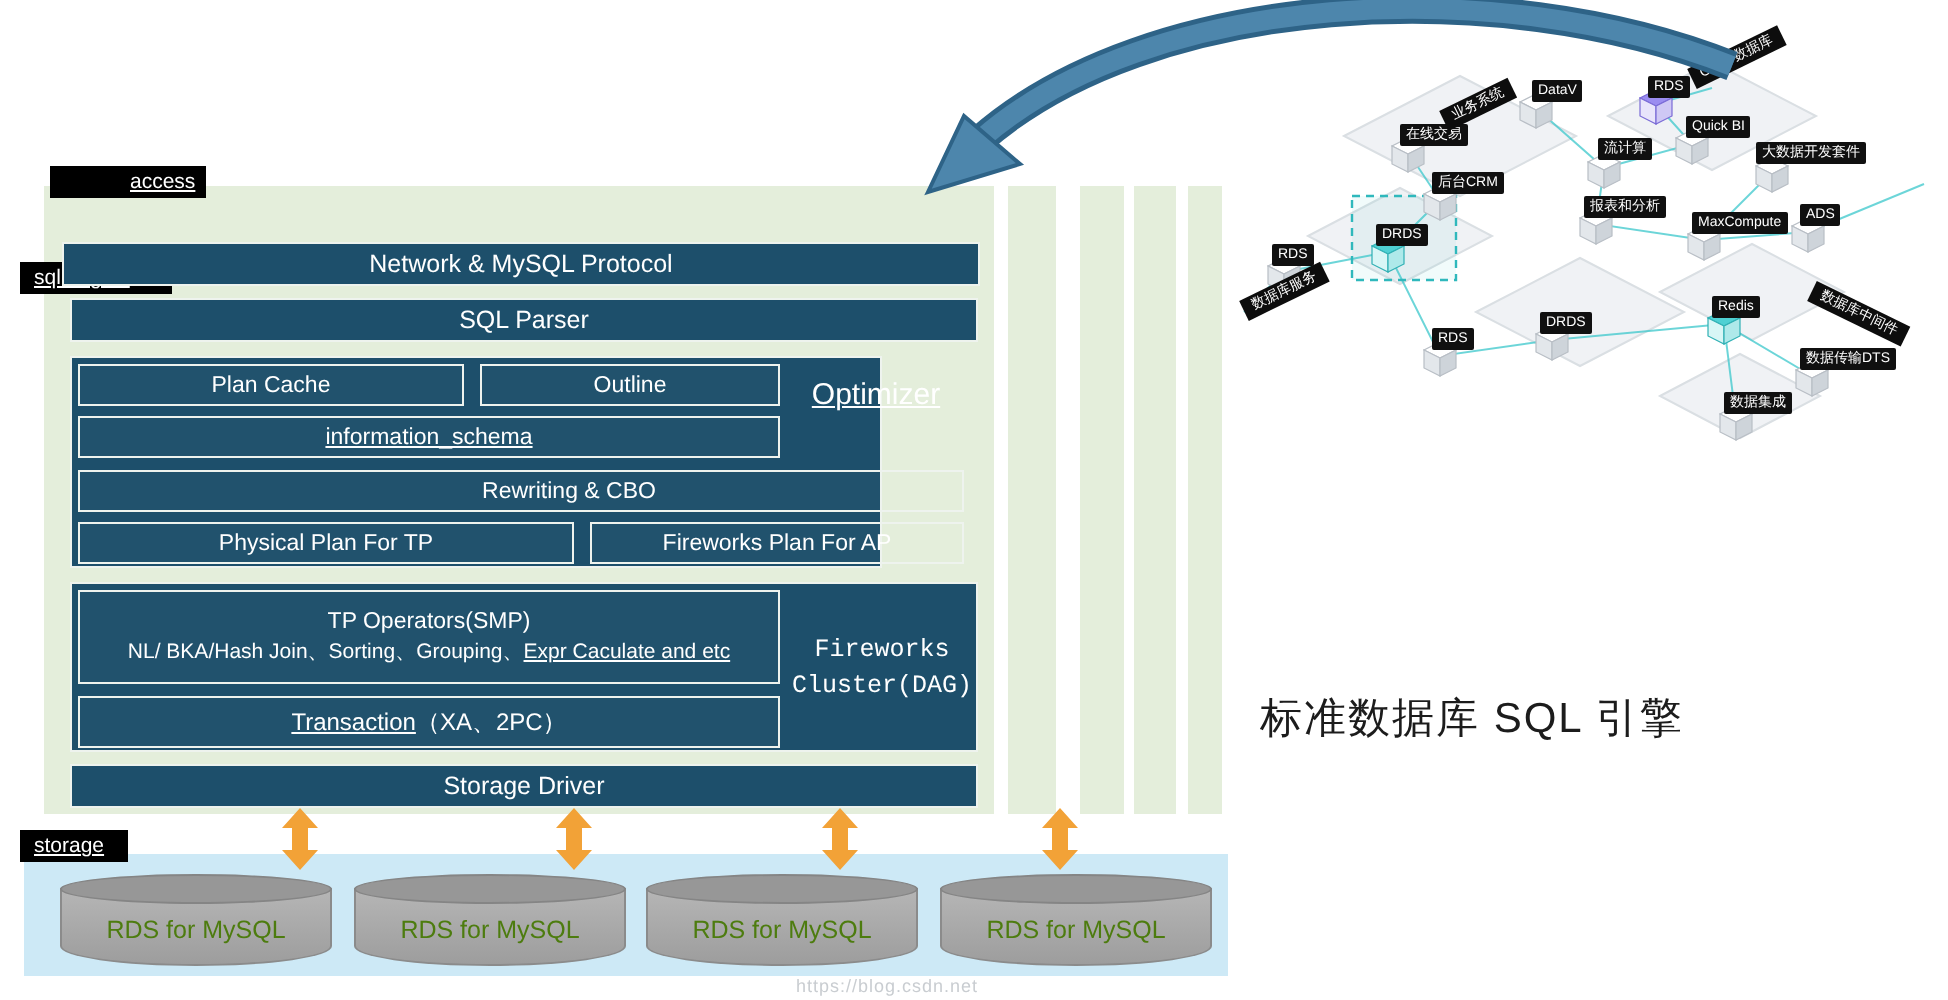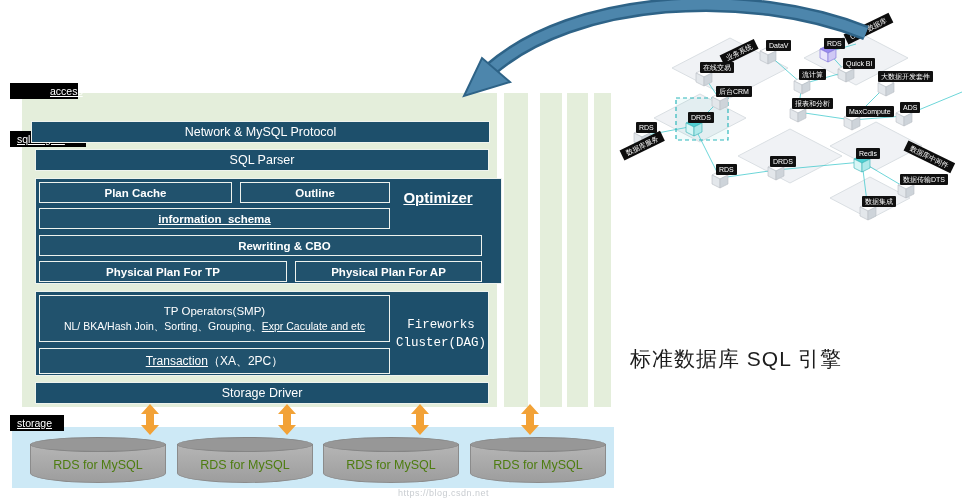--- a/index.html
+++ b/index.html
@@ -49,53 +49,53 @@
 <div class="stage">
 
   <div class="abs panel" style="left:22px;top:93px;width:475px;height:314px;"></div>
   <div class="abs stripe" style="left:504px;top:93px;width:24px;height:314px;"></div>
   <div class="abs stripe" style="left:540px;top:93px;width:22px;height:314px;"></div>
   <div class="abs stripe" style="left:567px;top:93px;width:21px;height:314px;"></div>
   <div class="abs stripe" style="left:594px;top:93px;width:17px;height:314px;"></div>
 
   <div class="abs band" style="left:12px;top:427px;width:602px;height:61px;"></div>
 
-  <div class="blacktag" style="left:10px;top:83px;width:68px;padding-left:40px;"><span>access</span></div>
+  <div class="blacktag" style="left:25px;top:83px;width:78px;padding-left:40px;"><span>access</span></div>
   <div class="blacktag" style="left:10px;top:131px;width:76px;"><span>sql engine</span></div>
   <div class="blacktag" style="left:10px;top:415px;width:54px;"><span>storage</span></div>
 
   <div class="bar" style="left:31px;top:121px;width:459px;height:22px;">
     <span>Network &amp; MySQL Protocol</span>
   </div>
 
   <div class="bar" style="left:35px;top:149px;width:454px;height:22px;">
     <span>SQL Parser</span>
   </div>
 
-  <div class="block" style="left:35px;top:178px;width:467px;height:106px;font-weight:bold;">
+  <div class="block" style="left:35px;top:178px;width:406px;height:106px;">
     <div class="ibox" style="left:3px;top:3px;width:193px;height:21px;">
       <span>Plan Cache</span>
     </div>
     <div class="ibox" style="left:204px;top:3px;width:150px;height:21px;">
       <span>Outline</span>
     </div>
     <div class="blocklabel" style="left:352px;top:10px;width:100px;font-size:15px;">
       <span class="u">Optimizer</span>
     </div>
     <div class="ibox" style="left:3px;top:29px;width:351px;height:21px;">
       <span class="u">information_schema</span>
     </div>
     <div class="ibox" style="left:3px;top:56px;width:443px;height:21px;padding-left:48px;">
       <span>Rewriting &amp; CBO</span>
     </div>
     <div class="ibox" style="left:3px;top:82px;width:248px;height:21px;">
       <span>Physical Plan For TP</span>
     </div>
     <div class="ibox" style="left:259px;top:82px;width:187px;height:21px;">
-      <span>Physical Plan For AP</span>
+      <span>Fireworks Plan For AP</span>
     </div>
   </div>
 
   <div class="block" style="left:35px;top:291px;width:454px;height:85px;">
     <div class="ibox ibox--col" style="left:3px;top:3px;width:351px;height:47px;">
       <span>TP Operators(SMP)</span>
       <span style="font-size:10.5px;white-space:nowrap;"><span>NL/ BKA/Hash Join、Sorting、Grouping、</span><span class="u">Expr Caculate and etc</span></span>
     </div>
     <div class="ibox" style="left:3px;top:56px;width:351px;height:26px;font-size:12px;">
       <span class="u">Transaction</span>

